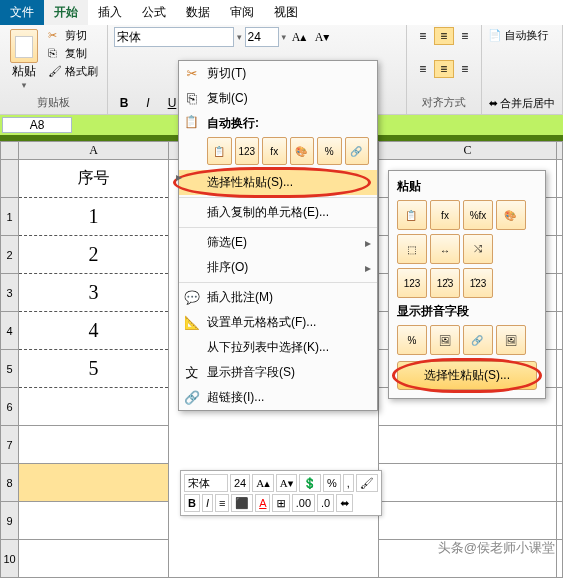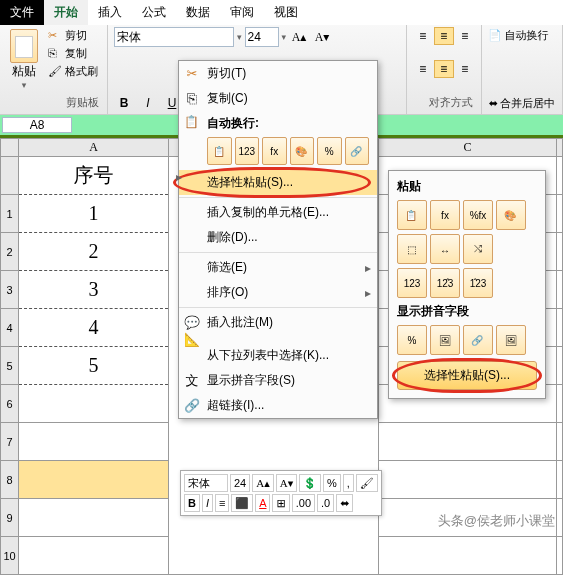--- a/index.html
+++ b/index.html
@@ -1,39 +1,39 @@
 <!DOCTYPE html>
 <html><head>
 <meta charset="utf-8">
 <style>
 *{box-sizing:border-box;margin:0;padding:0;font-family:"Microsoft YaHei",SimSun,sans-serif}
 body{width:563px;height:585px;background:#fff;font-size:12px;overflow:hidden;position:relative}
 .ribbon-tabs{display:flex;background:#fff}
 .tab{padding:4px 10px;cursor:pointer;font-size:12px}
-.tab.file{background:#000000;color:#fff}
+.tab.file{background:#0369a1;color:#fff}
 .tab.active{background:#f0f0f0;color:#1a6b3a;font-weight:bold}
 .ribbon{display:flex;background:linear-gradient(#f8f8f8,#e8e8e8);border-bottom:1px solid #ccc;height:90px}
 .group{border-right:1px solid #ccc;padding:2px 6px;display:flex;flex-direction:column;justify-content:space-between}
-.group-label{text-align:right;font-size:11px;color:#555;padding:2px}
+.group-label{text-align:center;font-size:11px;color:#555;padding:2px}
 .paste-big{display:flex;flex-direction:column;align-items:center;padding:2px 4px;cursor:pointer}
 .paste-ico{width:28px;height:34px;border:1px solid #d4a066;background:linear-gradient(#fff3d9,#ffe0a0);border-radius:2px;position:relative}
 .paste-ico:after{content:"";position:absolute;top:6px;left:4px;right:4px;bottom:4px;background:#fff;border:1px solid #ccc}
 .small-btns{display:flex;flex-direction:column;gap:1px;margin-left:3px}
 .sbtn{display:flex;align-items:center;gap:3px;padding:1px 3px;font-size:11px;cursor:pointer}
 .sbtn .i{width:14px;height:14px;display:inline-block}
 .scissors{color:#d08030}
 .font-row{display:flex;align-items:center;gap:3px}
 .combo{border:1px solid #abc;background:#fff;height:20px;font-size:12px;padding:0 2px}
 .font-name{width:120px}
 .font-size{width:34px}
 .aa{font-family:serif}
 .btnrow{display:flex;gap:4px;margin-top:4px}
 .rb{width:20px;height:18px;border:1px solid transparent;display:flex;align-items:center;justify-content:center;font-size:12px;cursor:pointer}
 .rb.active{background:#ffe399;border:1px solid #e0b050}
-.cell-ref{display:flex;border-bottom:3px solid #4d7c0f;background:#86efac}
+.cell-ref{display:flex;border-bottom:6px solid #4d7c0f;background:#bef264}
 .namebox{width:70px;border:1px solid #abc;background:#fff;text-align:center;margin:2px;font-size:12px}
 .grid{position:relative}
 table.sheet{border-collapse:collapse;width:100%}
 .sheet td,.sheet th{border:1px solid #999;height:38px;text-align:center;font-size:20px;font-family:SimSun,serif}
 .sheet .rowhdr{width:18px;background:#e8e8e8;font-size:11px;font-family:sans-serif}
 .sheet th{background:#e8e8e8;font-size:12px;height:18px;font-weight:normal}
 .sheet .colA{width:150px}
 .marching{border:1px dashed #555!important}
 .row8 td.colA{background:#ffe399}
 .ctxmenu{position:absolute;left:178px;top:60px;width:200px;background:#fbfbfb;border:1px solid #999;box-shadow:2px 2px 6px rgba(0,0,0,0.3);z-index:10}
@@ -50,21 +50,21 @@
 .submenu .hdr{font-weight:bold;font-size:12px;padding:3px 4px}
 .submenu .row{display:flex;gap:3px;padding:2px 4px}
 .submenu .po{width:30px;height:30px}
 .sp-btn{margin:4px;padding:5px 8px;background:linear-gradient(#ffe9a8,#ffd36b);border:1px solid #d4a066;border-radius:3px;text-align:center;cursor:pointer;font-size:12px}
 .sp-btn.red{position:relative}
 .sp-btn.red:after{content:"";position:absolute;left:-6px;right:-6px;top:-4px;bottom:-4px;border:3px solid #e03020;border-radius:50%/60%;pointer-events:none}
 .c568{font-size:22px;font-family:SimSun}
 .minibar{position:absolute;left:180px;top:470px;background:#fff;border:1px solid #aaa;box-shadow:1px 1px 4px rgba(0,0,0,0.2);padding:2px;z-index:9}
 .minibar .row{display:flex;gap:2px;align-items:center;padding:1px}
 .minibar .c{border:1px solid #ccc;padding:0 3px;height:18px;font-size:11px;display:flex;align-items:center;cursor:pointer}
-.watermark{position:absolute;right:8px;bottom:55px;color:#888;font-size:13px}
+.watermark{position:absolute;right:8px;bottom:28px;color:#888;font-size:13px}
 .wrap-btn{display:flex;align-items:center;gap:2px;font-size:11px;padding:1px;cursor:pointer}
 .chev{font-size:9px;color:#666}
 </style>
 </head>
 <body>
 
 <div class="ribbon-tabs">
   <div class="tab file">文件</div>
   <div class="tab active">开始</div>
   <div class="tab">插入</div>
@@ -154,21 +154,21 @@
   <tbody>
         <tr>
           <th class="rowhdr"></th>
           <th class="colA">A</th>
           <th style="width:210px"></th>
           <th>C</th>
           <th></th>
         </tr>
   <tr>
           <td class="rowhdr"></td>
-          <td class="colA marching" style="font-size:20px">序号</td>
+          <td class="colA marching" style="font-size:16px">序号</td>
           <td rowspan="11"></td>
           <td></td>
           <td></td>
         </tr>
   <tr>
           <td class="rowhdr">1</td>
           <td class="colA marching">1</td>
           <td></td>
           <td></td>
         </tr>
@@ -248,37 +248,35 @@
     <div class="po">%</div>
     <div class="po">🔗</div>
   </div>
   <div class="mi arrow highlight" style="background:#ffe399">
       <span>选择性粘贴(S)...</span>
     </div>
   <div class="sep"></div>
   <div class="mi">
       <span>插入复制的单元格(E)...</span>
     </div>
-  <div class="mi">
-      <span>删除(D)...</span>
-    </div>
   <div class="sep"></div>
   <div class="mi arrow">
       <span>筛选(E)</span>
     </div>
   <div class="mi arrow">
       <span>排序(O)</span>
     </div>
   <div class="sep"></div>
   <div class="mi">
       <span class="ico">💬</span>
       <span>插入批注(M)</span>
     </div>
   <div class="mi">
       <span class="ico">📐</span>
+      <span>设置单元格格式(F)...</span>
     </div>
   <div class="mi">
       <span>从下拉列表中选择(K)...</span>
     </div>
   <div class="mi">
       <span class="ico">文</span>
       <span>显示拼音字段(S)</span>
     </div>
   <div class="mi">
       <span class="ico">🔗</span>

